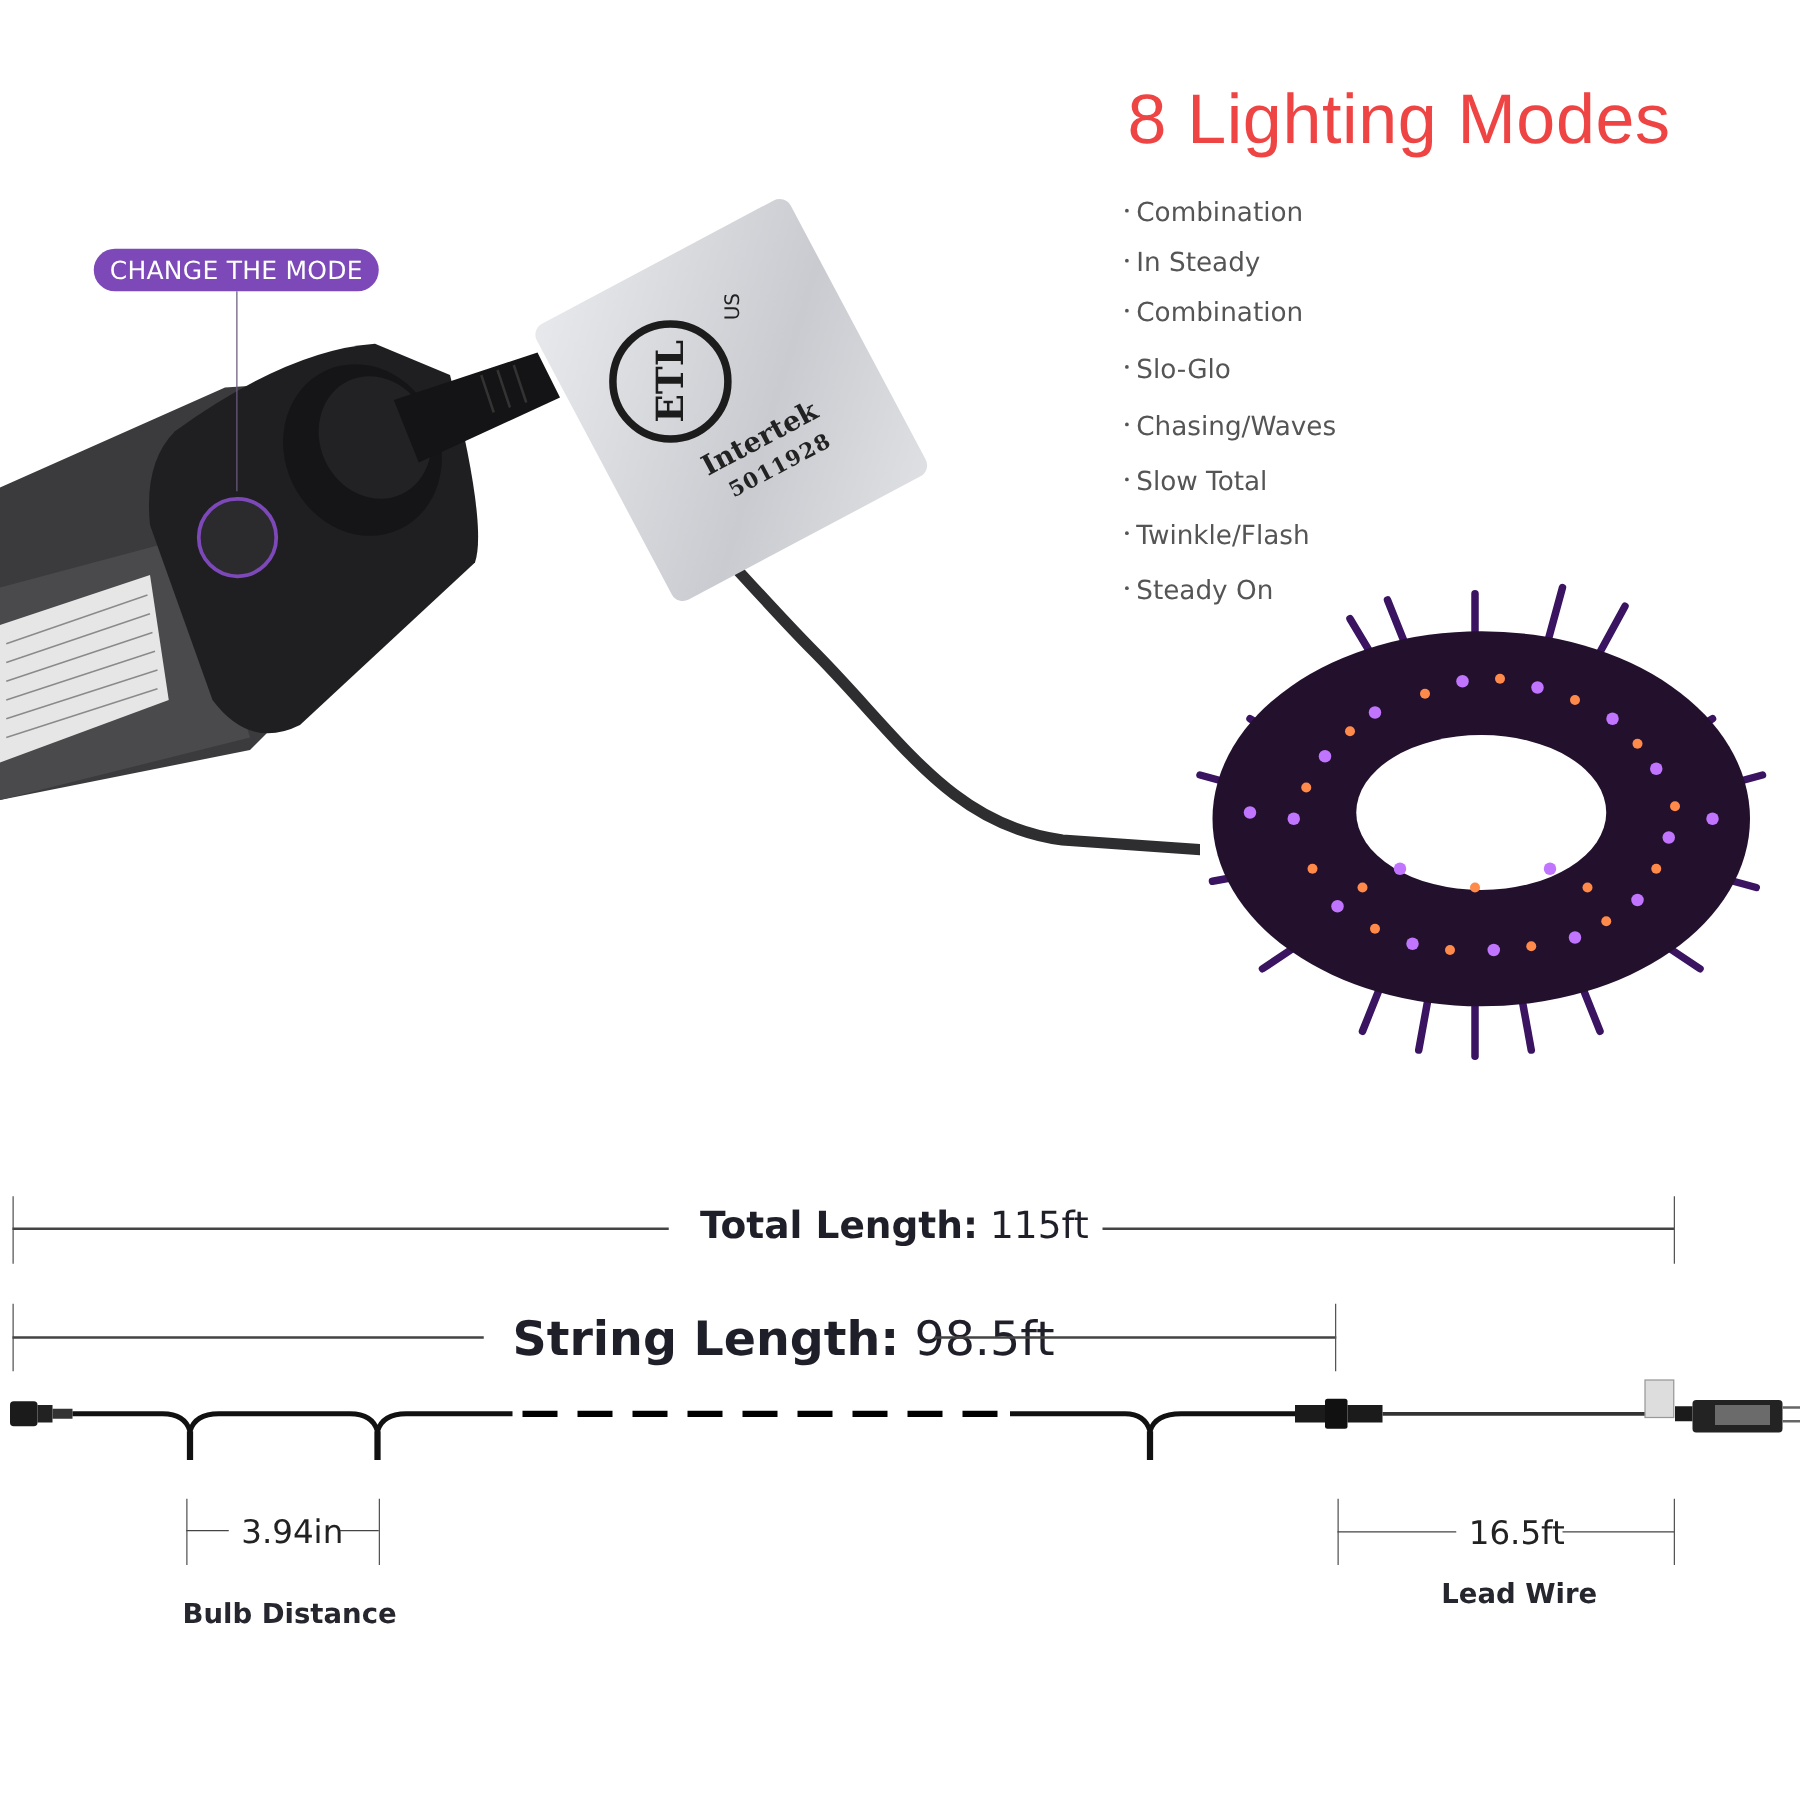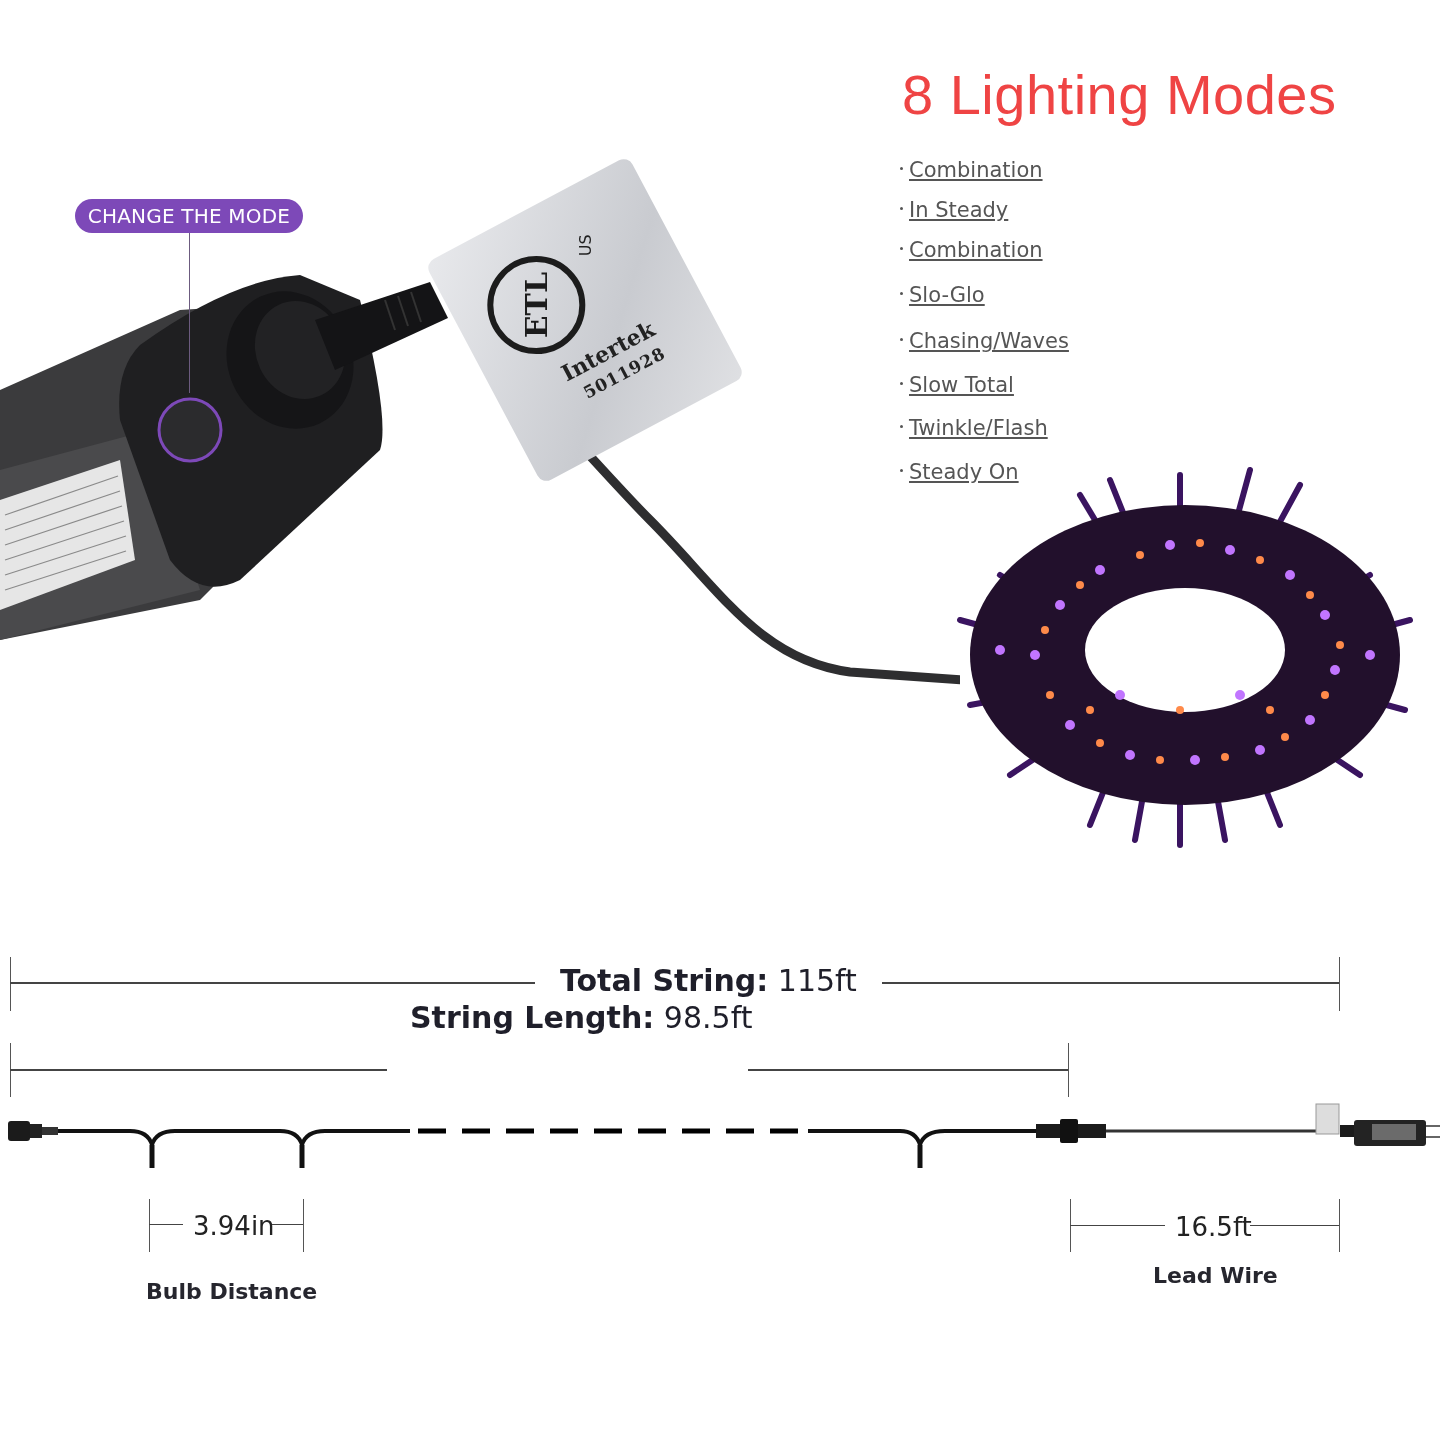--- a/index.html
+++ b/index.html
@@ -5,21 +5,21 @@
   html, body { margin: 0; padding: 0; background: #ffffff; }
   body { width: 1445px; height: 1445px; position: relative; overflow: hidden;
          font-family: "Liberation Sans", "DejaVu Sans", sans-serif; }
   .abs { position: absolute; }
 
   
   .modes-title { left: 902px; top: 62px; font-size: 56px; color: #ef4444; letter-spacing: 0.5px;
                  font-family: Liberation Sans, sans-serif; font-weight: normal; white-space: nowrap; }
   .modes-list { left: 900px; top: 158px; margin: 0; padding: 0; list-style: none; }
   .modes-list li { position: absolute; left: 0; font-size: 21px; color: #555; white-space: nowrap;
-                   font-family: "DejaVu Sans", sans-serif; text-decoration: underline; }
+                   font-family: "DejaVu Sans", sans-serif; }
   .modes-list li .dot { display: inline-block; width: 3px; height: 3px; background: #555; border-radius: 50%;
                         margin-right: 6px; vertical-align: middle; position: relative; top: -3px; }
 
   
   .pill { left: 75px; top: 199px; width: 228px; height: 34px; border-radius: 17px; background: #7d49b8;
           color: #fff; font-size: 20px; text-align: center; line-height: 34px; letter-spacing: 0.2px;
           font-family: "DejaVu Sans", sans-serif; }
   .pill-line { left: 189px; top: 233px; width: 1px; height: 160px; background: #6c5b7f; }
 
   
@@ -161,29 +161,29 @@
   <li style="top:125px"><span class="dot"></span><span>Slo-Glo</span></li>
   <li style="top:171px"><span class="dot"></span><span>Chasing/Waves</span></li>
   <li style="top:215px"><span class="dot"></span><span>Slow Total</span></li>
   <li style="top:258px"><span class="dot"></span><span>Twinkle/Flash</span></li>
   <li style="top:302px"><span class="dot"></span><span>Steady On</span></li>
 </ul>
 
 <div class="abs dim-tick" style="left:10px;top:957px;height:54px;"></div>
 <div class="abs dim-line" style="left:10px;top:982px;width:525px;"></div>
 <div class="abs dim-label" style="left:560px;top:963px;font-size:30px;">
-  <b>Total String:</b>
+  <b>Total Length:</b>
   <span>115ft</span>
 </div>
 <div class="abs dim-line" style="left:882px;top:982px;width:458px;"></div>
 <div class="abs dim-tick" style="left:1339px;top:957px;height:54px;"></div>
 
 <div class="abs dim-tick" style="left:10px;top:1043px;height:54px;"></div>
 <div class="abs dim-line" style="left:10px;top:1069px;width:377px;"></div>
-<div class="abs dim-label" style="left:410px;top:1000px;font-size:30px;">
+<div class="abs dim-label" style="left:410px;top:1049px;font-size:38px;">
   <b>String Length:</b>
   <span>98.5ft</span>
 </div>
 <div class="abs dim-line" style="left:748px;top:1069px;width:321px;"></div>
 <div class="abs dim-tick" style="left:1068px;top:1043px;height:54px;"></div>
 
 <svg class="abs" style="left:0;top:1100px" width="1445" height="80" viewBox="0 0 1445 80">
 
   <rect x="8" y="21" width="22" height="20" rx="3" fill="#1b1b1b"></rect>
   <rect x="30" y="24" width="12" height="14" fill="#222"></rect>

